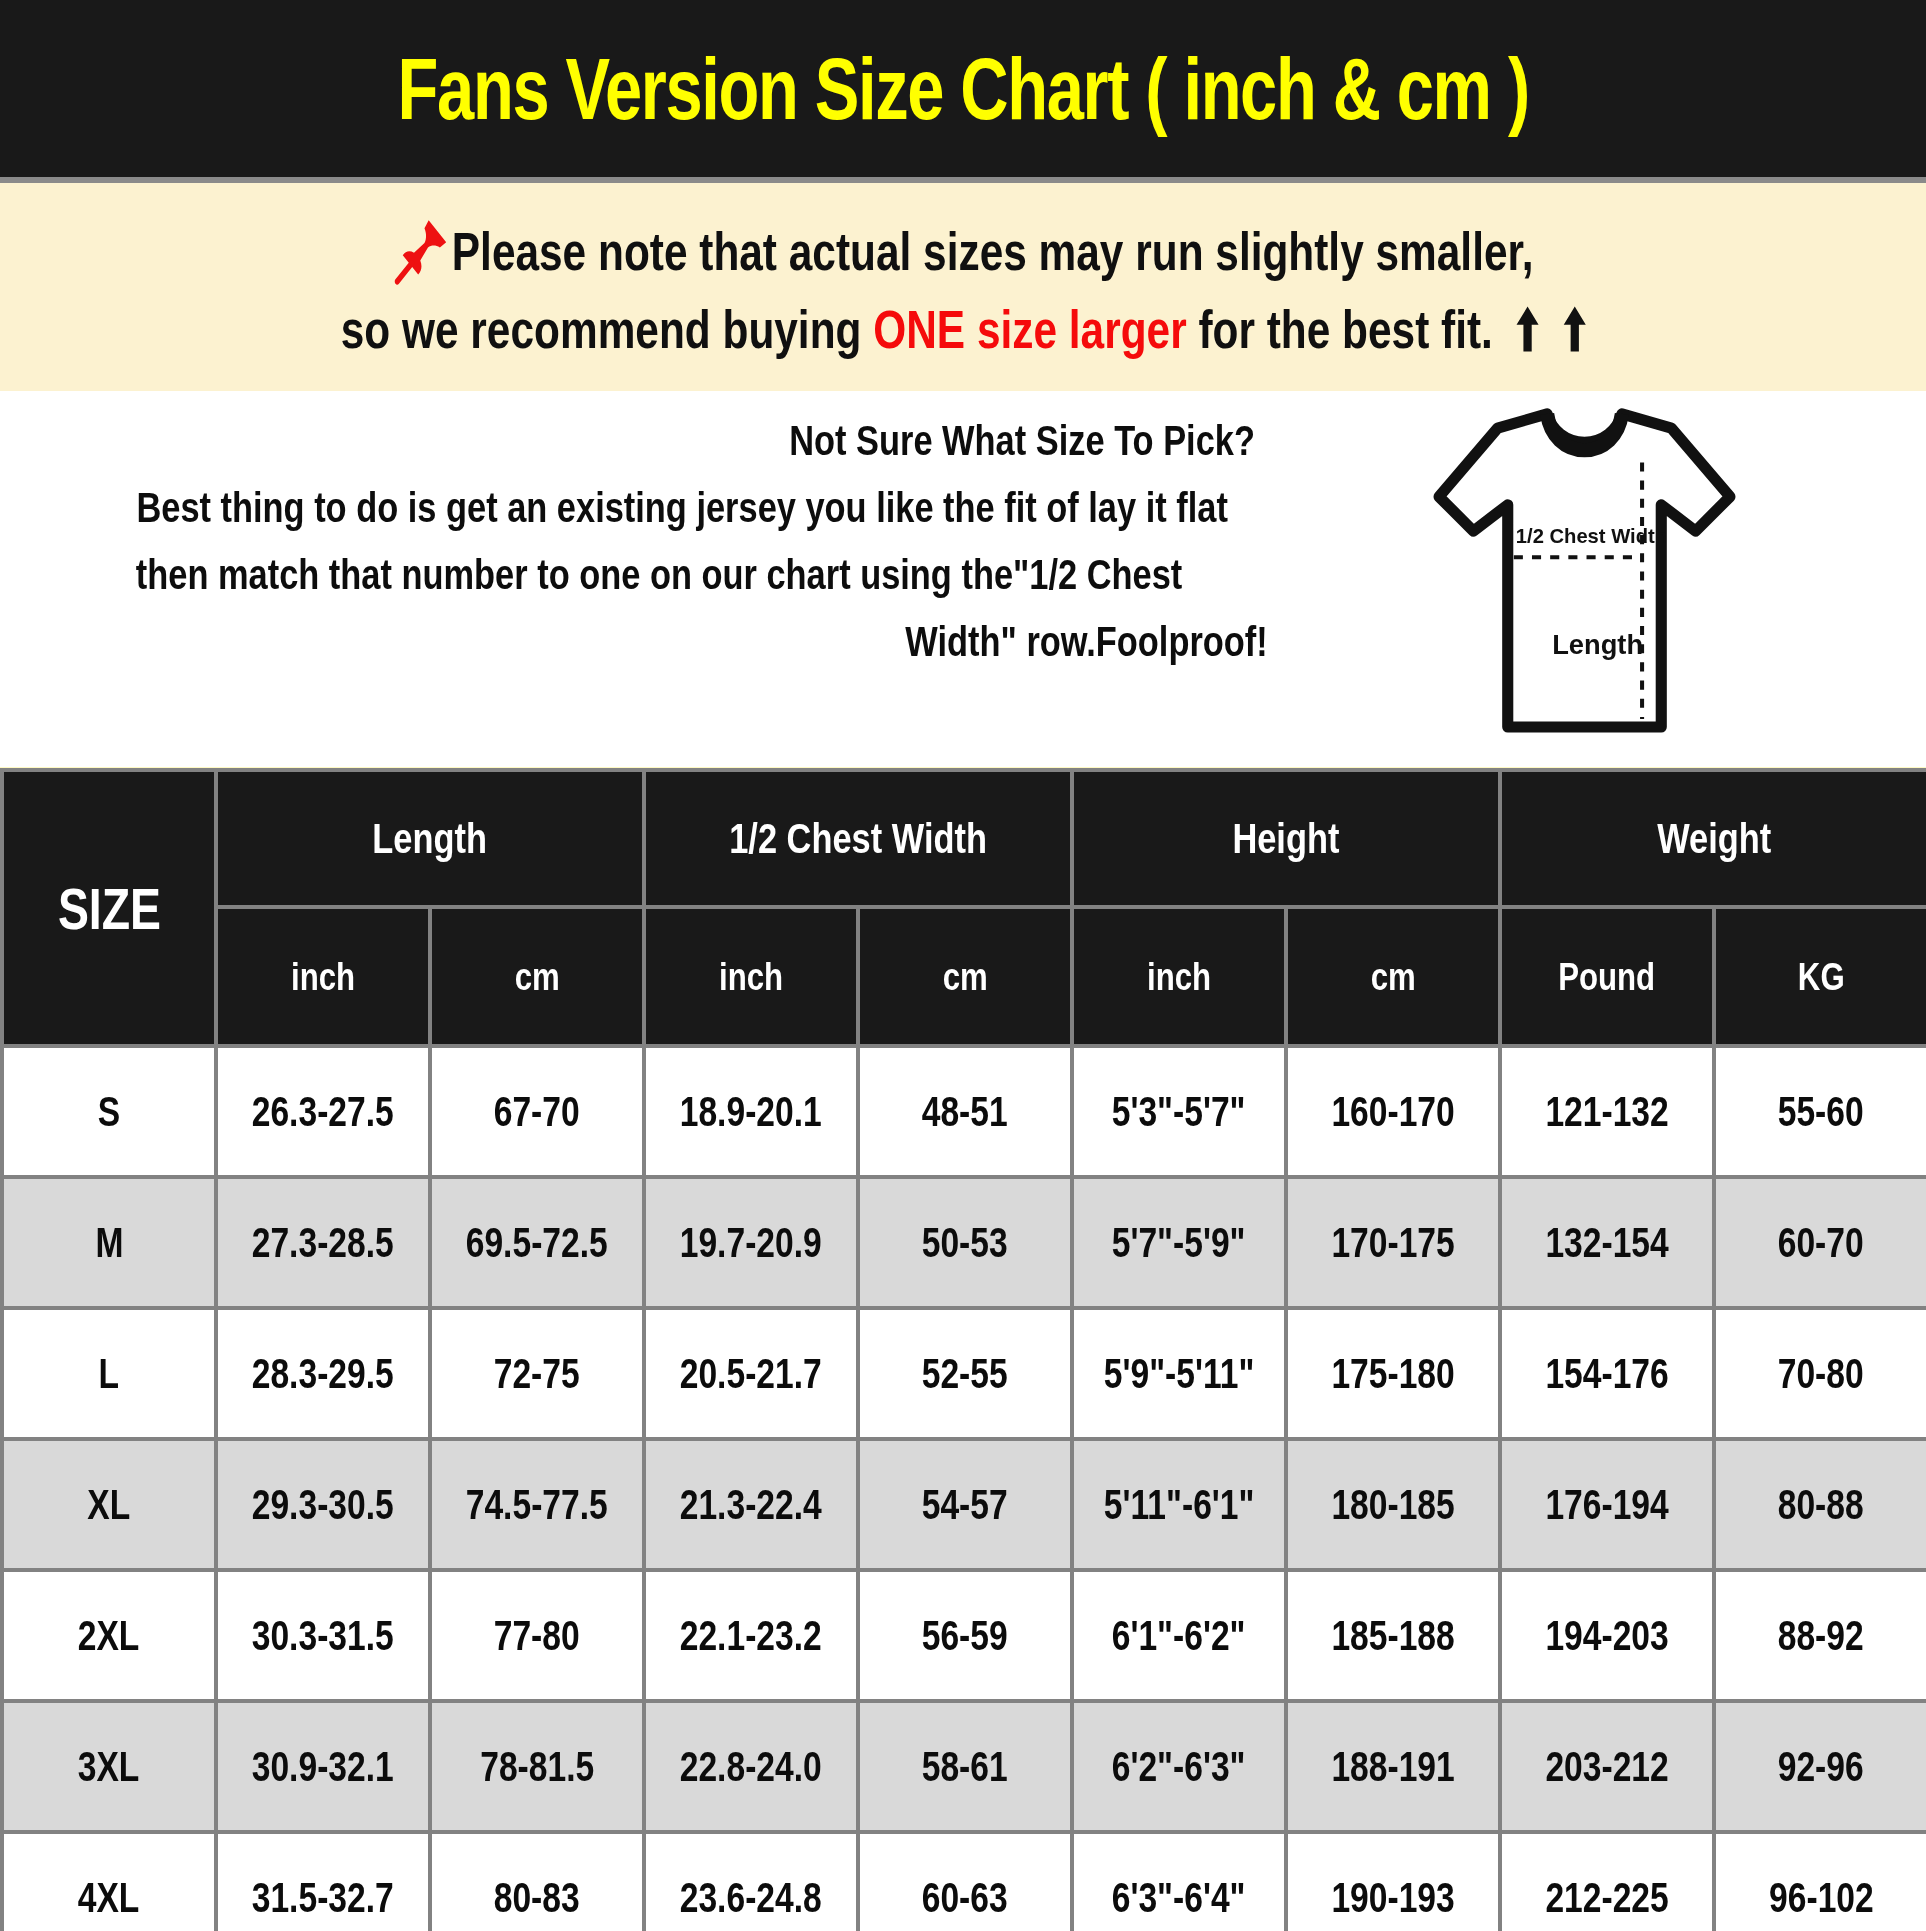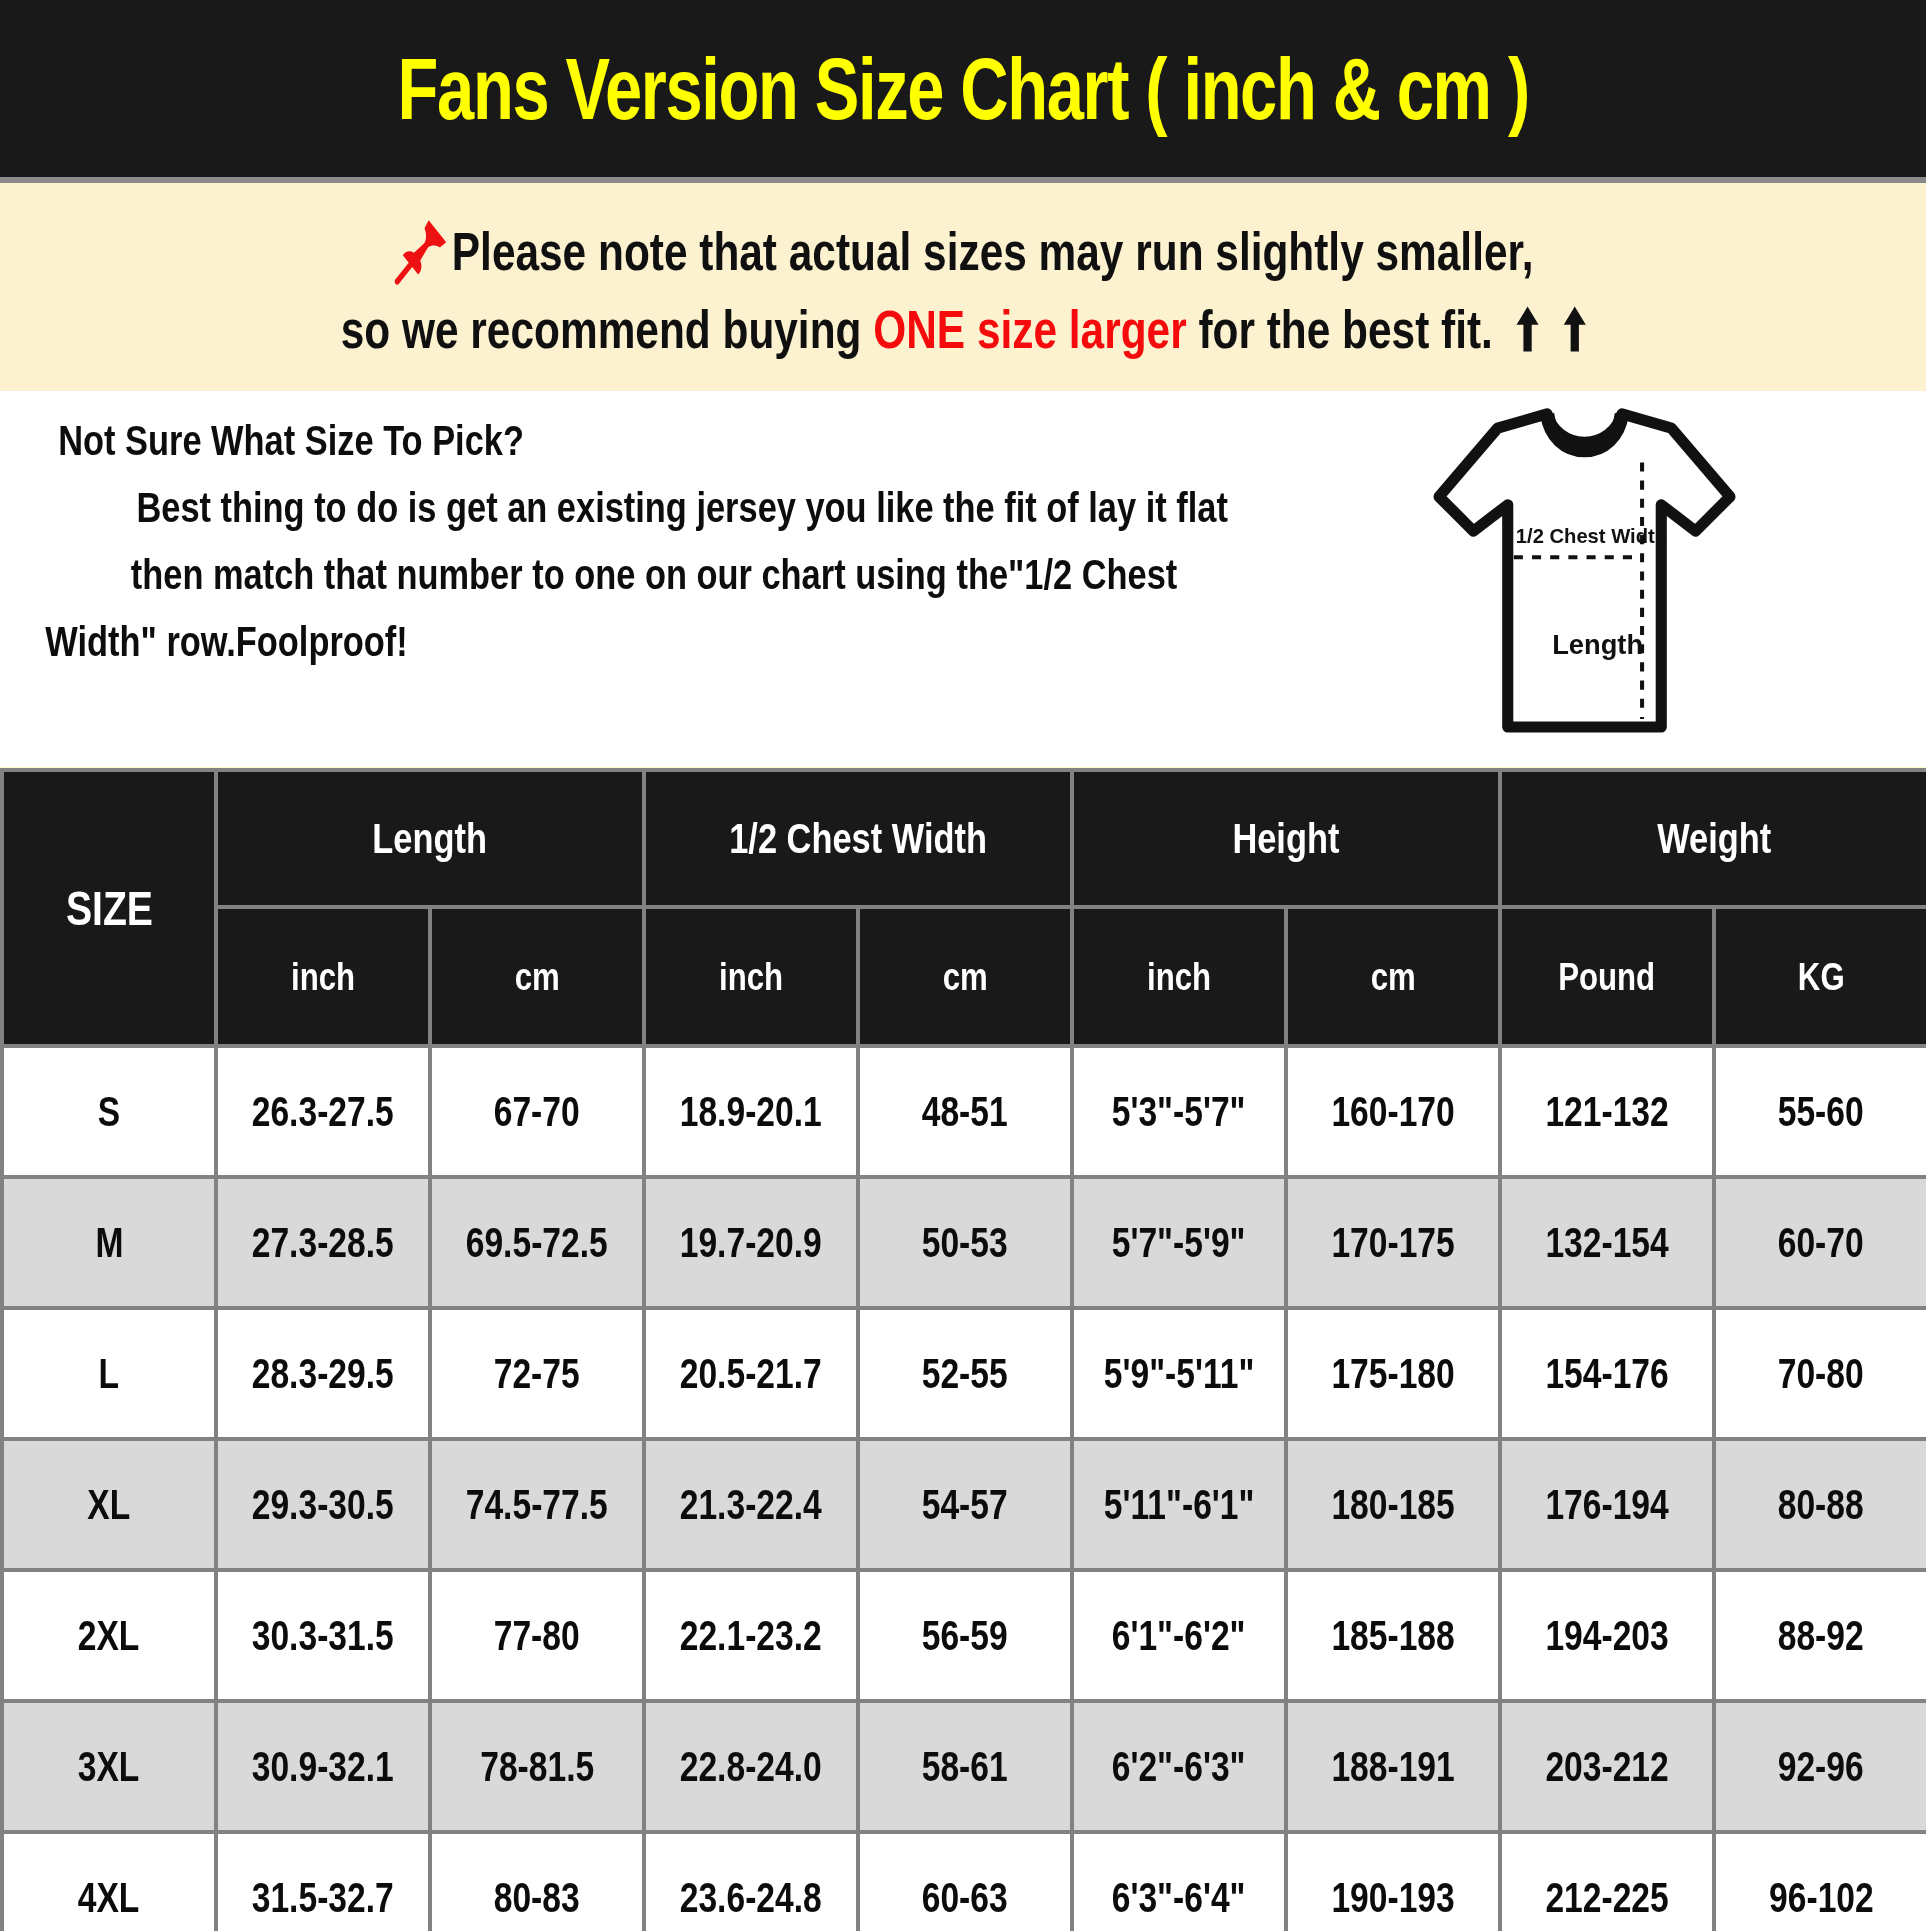--- a/index.html
+++ b/index.html
@@ -18,33 +18,33 @@
 
   
   .note { height:208px; background:#fcf2d0; display:flex; flex-direction:column; justify-content:center; align-items:center; gap:14.7px; }
   .note-line { font-size:53px; color:#101010;text-align:center; }
   .hl { color:#f50b0b; }
   .pin-svg { width:70px; height:70px; vertical-align:-14.7px; margin-right:1.8px; }
   .arrow-svg { width:31px; height:48px; margin-left:13px; vertical-align:-4.6px; }
 
   
   .guide { position:relative; height:376px; background:#ffffff; }
-  .guide-text { position:absolute; top:15.6px; left:0; width:1313px; text-align:left;
+  .guide-text { position:absolute; top:15.6px; left:0; width:1313px; text-align:right;
                 font-size:43px; line-height:67px; color:#0d0d0d; }
   .shirt { position:absolute; left:1433px; top:11px; }
 
   
   table.size-table { position:absolute; left:0; top:768px; width:1927px;
                      border-collapse:collapse; table-layout:fixed; }
   .size-table col { width:214px; }
   .size-table th, .size-table td { border:4.6px solid #828282; text-align:center; padding:0; vertical-align:middle; }
   .size-table thead th { background:#191919; color:#ffffff; }
   .g-row th { height:133px; font-size:43px; }
   .u-row th { height:135px; font-size:39px; }
-  th.size-h { font-size:49px; }
+  th.size-h { font-size:58px; }
   .size-table tbody td { height:127px; font-size:42px; color:#0c0c0c; background:#ffffff; }
   .size-table tbody tr:nth-of-type(even) td { background:#d9d9d9; }
   td.size-cell { font-size:44px; }
 </style>
 </head>
 <body>
 
 <div class="page">
 
   <div class="hdr">

